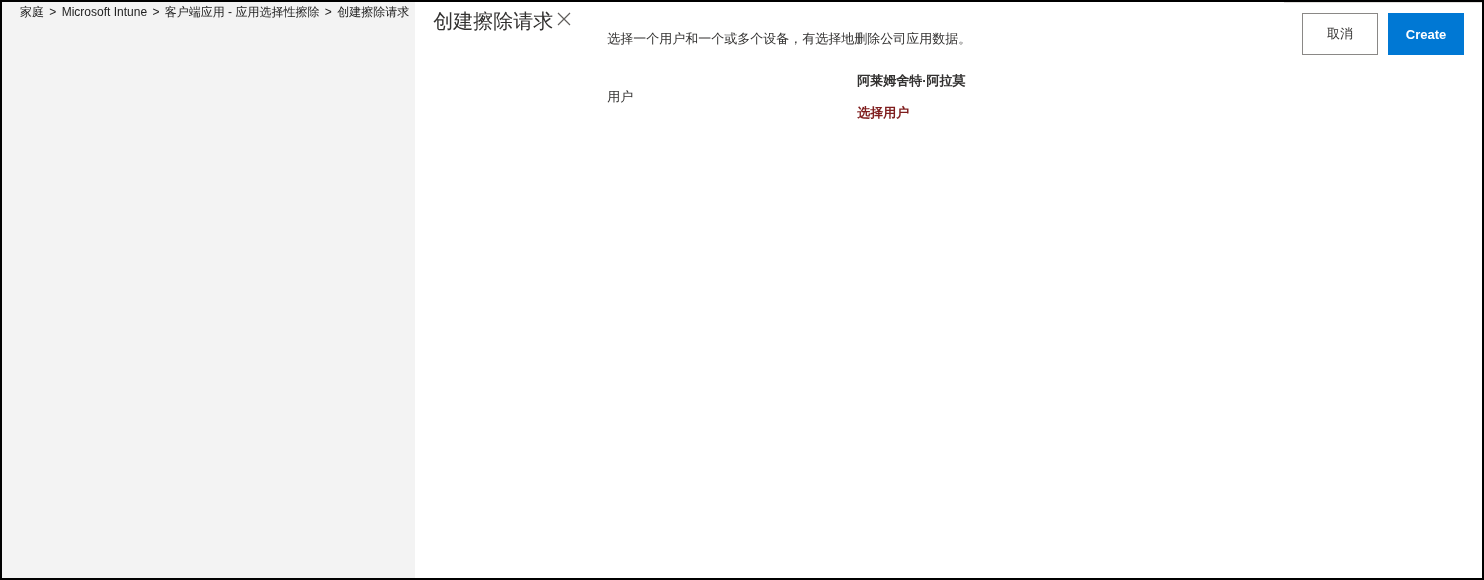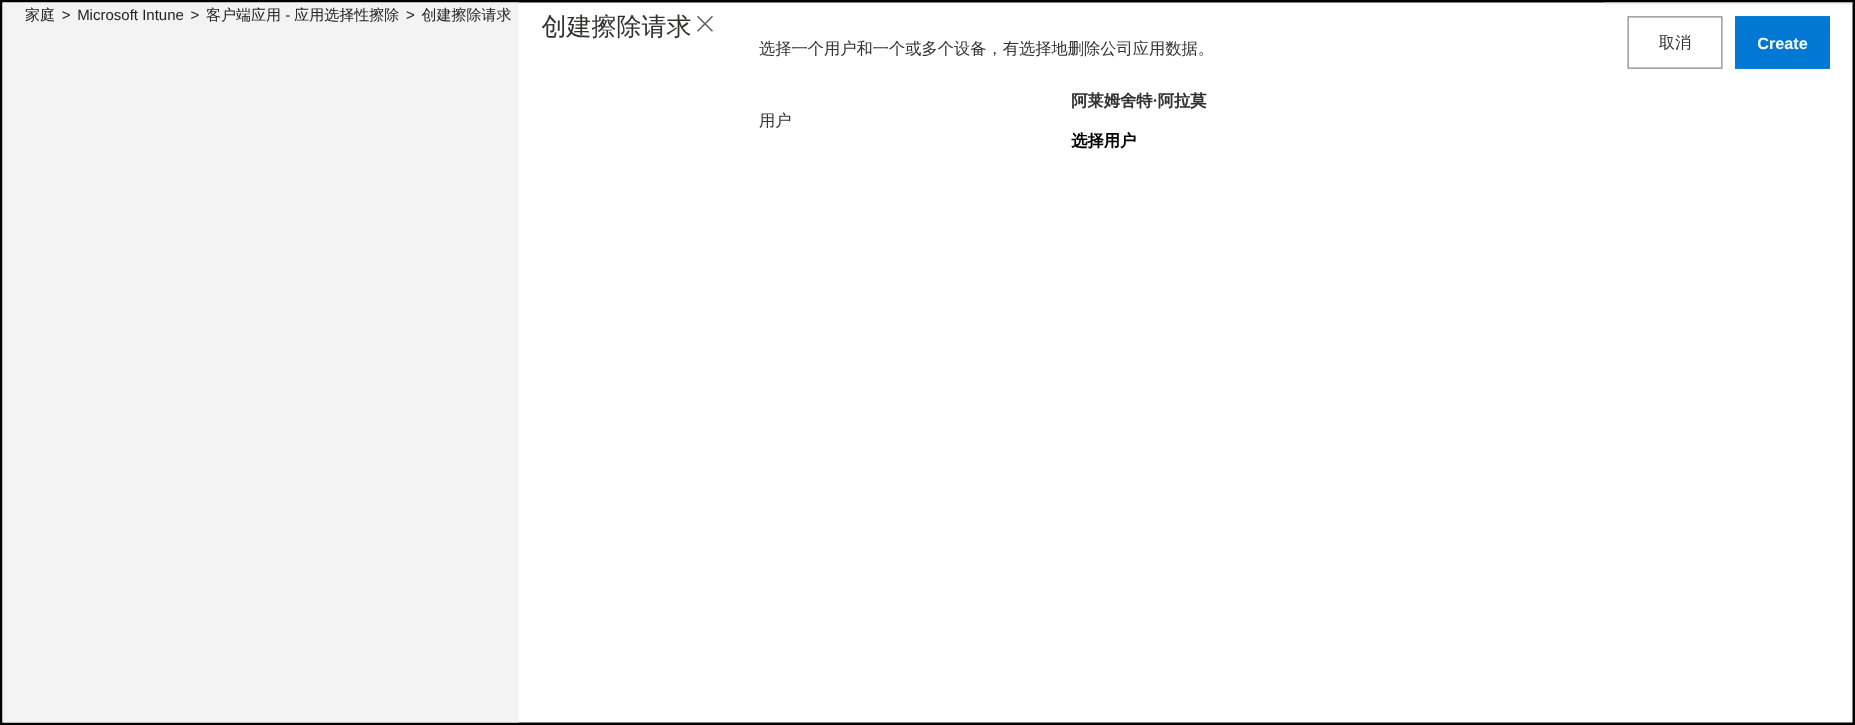--- a/index.html
+++ b/index.html
@@ -68,21 +68,21 @@
     flex: 0 0 250px;
     font-size: 13px;
     padding-top: 0;
   }
   .form-value {
     flex: 1 1 auto;
     font-weight: bold;
   }
   .user-name { margin-bottom: 14px; }
   .select-user-link {
-    color: #000000;
+    color: #7f1d1d;
     text-decoration: none;
     cursor: pointer;
   }
   .dev-section { display:flex; }
   .dev-table-wrap { flex:1; }
   .dev-header {
     display:flex;
     align-items:center;
     padding: 0 0 6px 8px;
   }

